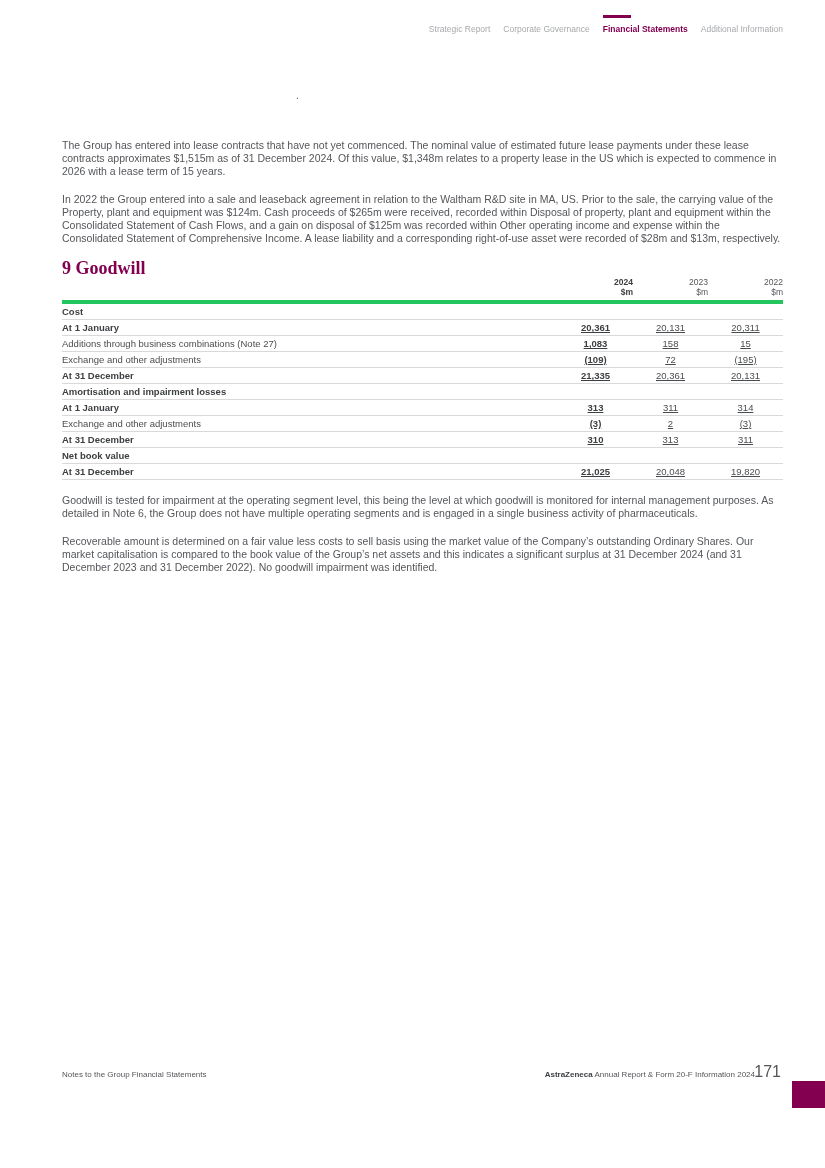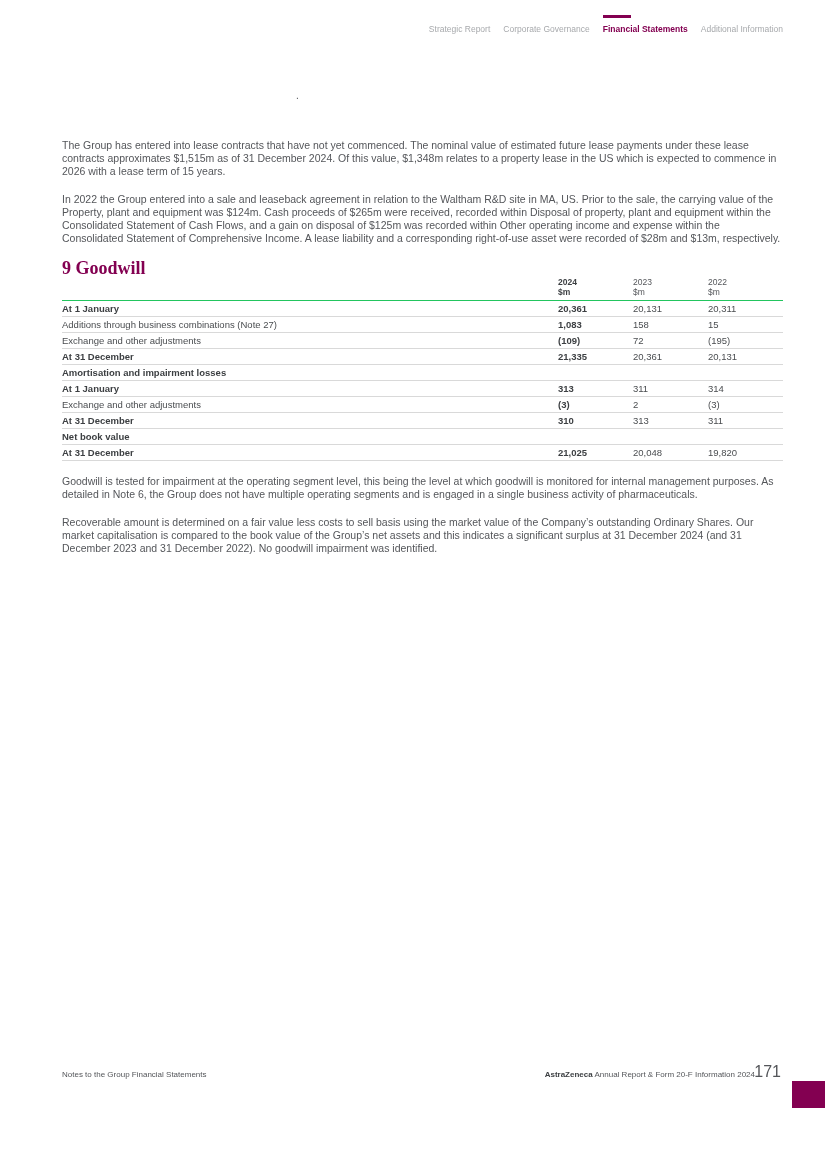--- a/index.html
+++ b/index.html
@@ -45,35 +45,35 @@
   }
 
   
   table.fin{
     width:100%;border-collapse:collapse;
     font-size:9.5px;line-height:10px;color:#4a4d50;
     margin-bottom:14px;
   }
   table.fin th, table.fin td{padding:0;}
   table.fin thead th{
-    vertical-align:bottom;text-align:left;
+    vertical-align:bottom;text-align:right;
     font-weight:normal;font-size:8.5px;line-height:9.5px;
     padding-bottom:3px;
-    border-bottom:1px solid #22c55e;
+    border-bottom:4px solid #22c55e;
     color:#54565a;
   }
   table.fin thead th.cur{font-weight:bold;color:#3c3f42;}
   table.fin thead th .unit{display:block;}
   table.fin tbody td{
     padding:3px 0 2px 0;
     border-bottom:1px solid #d9d9d9;
     vertical-align:middle;
   }
   table.fin td.label{text-align:left;}
-  table.fin td.num{text-align:left;width:75px;}
+  table.fin td.num{text-align:center;width:75px;text-decoration:underline;}
   table.fin tr.row-bold td.label,
   table.fin tr.row-section td.label{font-weight:bold;color:#3c3f42;}
   table.fin tbody td.cur{font-weight:bold;color:#3c3f42;}
 
   
   .footer-left{
     position:absolute;left:62px;bottom:29px;
     font-size:8px;color:#54565a;
   }
   .footer-right{
@@ -114,20 +114,26 @@
     <table class="fin">
       <thead>
         <tr>
           <th class="label"></th>
           <th class="num cur"><span>2024</span><span class="unit">$m</span></th>
           <th class="num"><span>2023</span><span class="unit">$m</span></th>
           <th class="num"><span>2022</span><span class="unit">$m</span></th>
         </tr>
       </thead>
       <tbody>
+        <tr class="row-section">
+          <td class="label">Cost</td>
+          <td class="num cur"></td>
+          <td class="num"></td>
+          <td class="num"></td>
+        </tr>
         <tr class="row-bold">
           <td class="label">At 1 January</td>
           <td class="num cur">20,361</td>
           <td class="num">20,131</td>
           <td class="num">20,311</td>
         </tr>
         <tr class="row-normal">
           <td class="label">Additions through business combinations (Note 27)</td>
           <td class="num cur">1,083</td>
           <td class="num">158</td>

